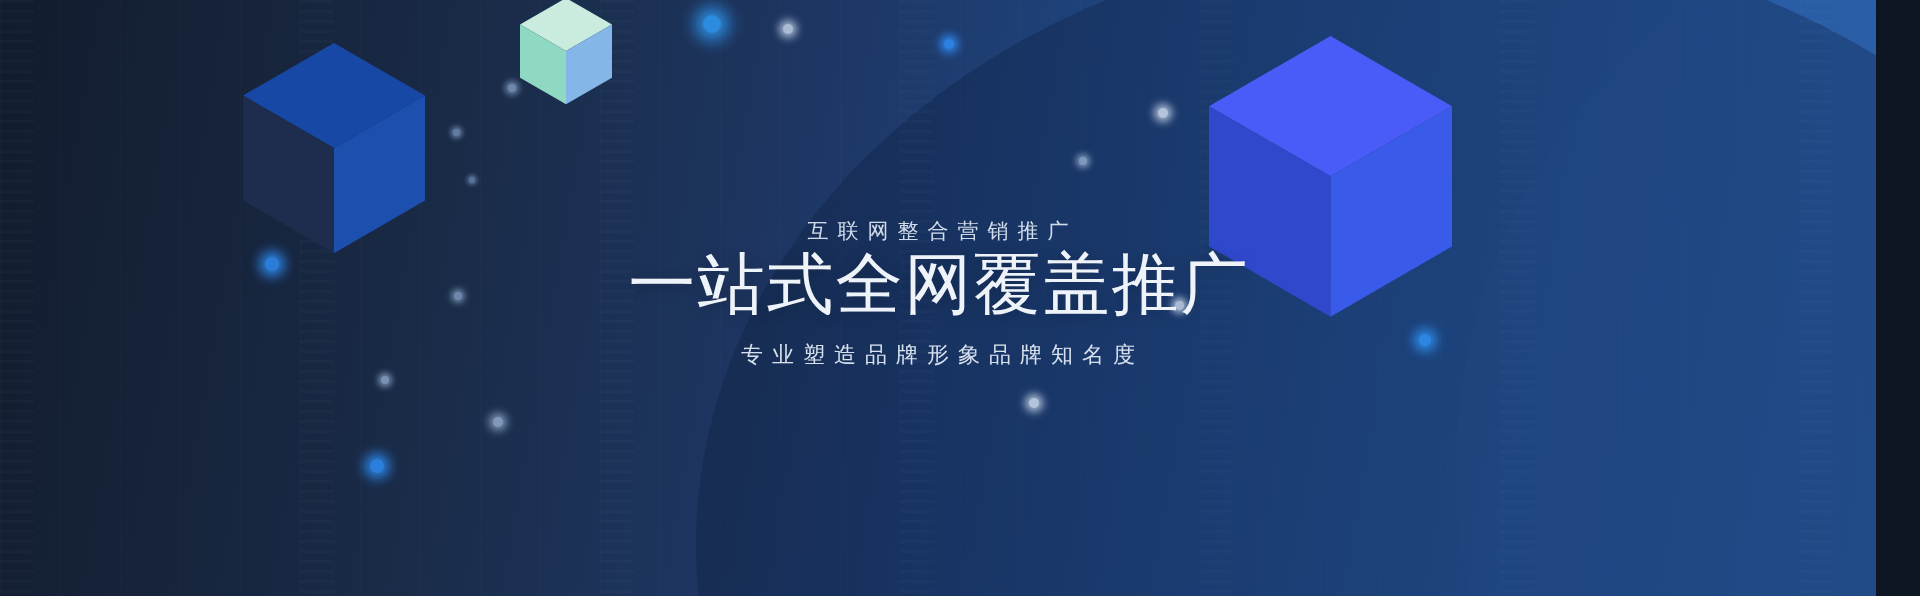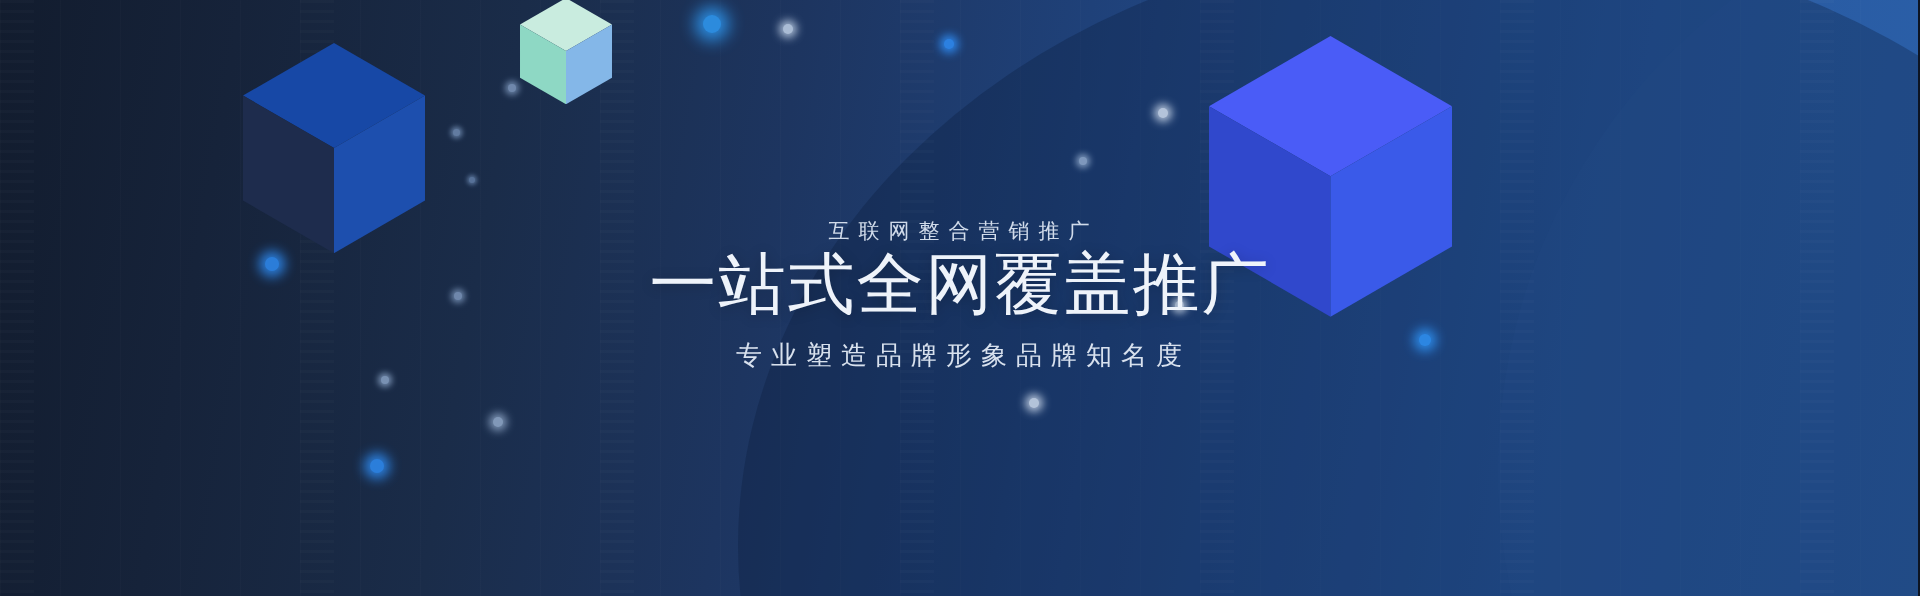--- a/index.html
+++ b/index.html
@@ -13,21 +13,20 @@
     overflow:hidden;
     background:linear-gradient(100deg,
        #121c2e 0%,
        #16233a 12%,
        #1a2c49 26%,
        #1d3560 40%,
        #1f4179 54%,
        #234d8e 68%,
        #27589f 82%,
        #2a5fa8 100%);
-    padding-left:42px;
   }
 
   
   #stripes{
     position:absolute; inset:0;
     background-image:repeating-linear-gradient(
         to right,
         rgba(255,255,255,0.014) 0px,
         rgba(255,255,255,0.014) 1px,
         rgba(0,0,0,0) 1px,
@@ -107,21 +106,21 @@
     font-size:67px;
     line-height:80px;
     color:#eef3fa;
     letter-spacing:2px;
     text-indent:2px;
     font-weight:400;
     text-shadow:0 2px 14px rgba(0,0,0,.22);
   }
   #subline{
     margin-top:17px;
-    font-size:26px;
+    font-size:22px;
     line-height:28px;
     color:#e3ebf6;
     letter-spacing:9px;
     text-indent:9px;
     font-weight:400;
     opacity:.95;
   }
 </style>
 </head>
 <body>

